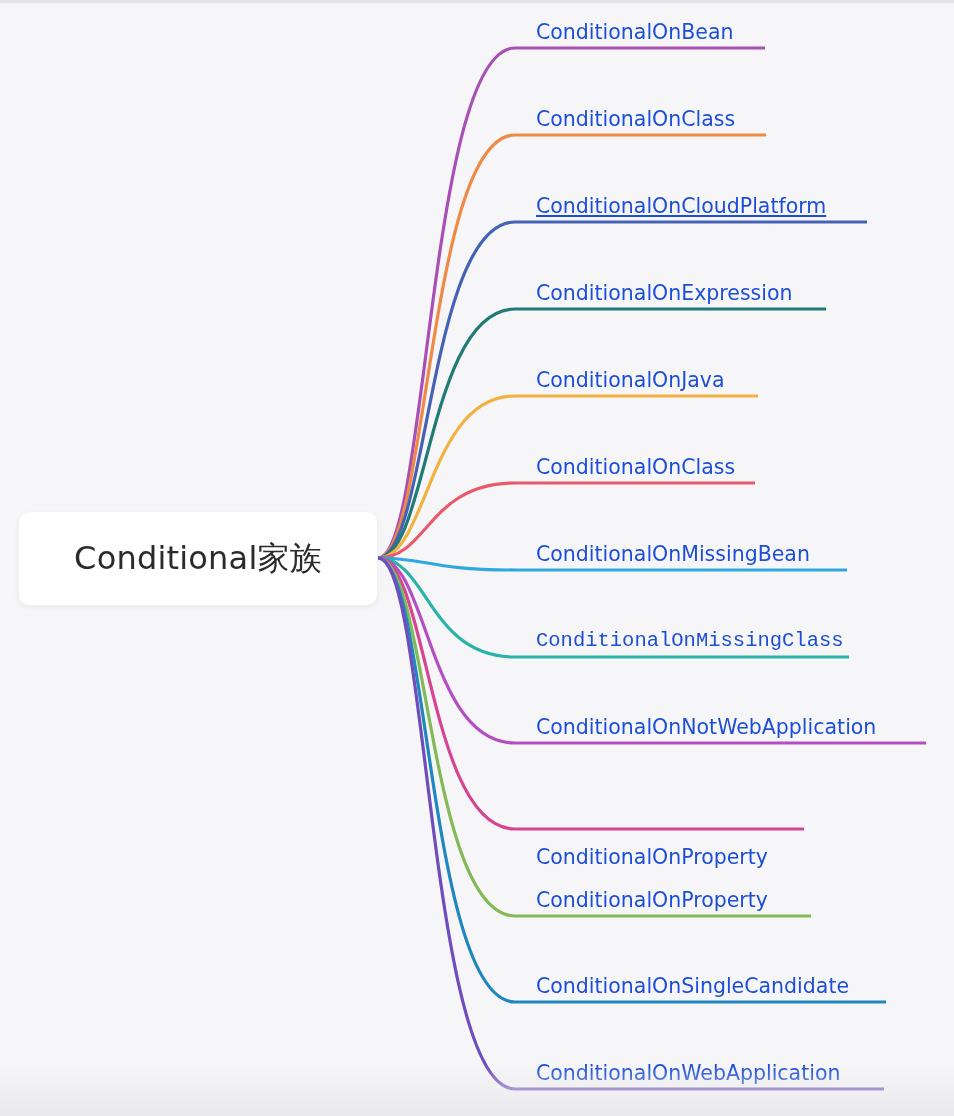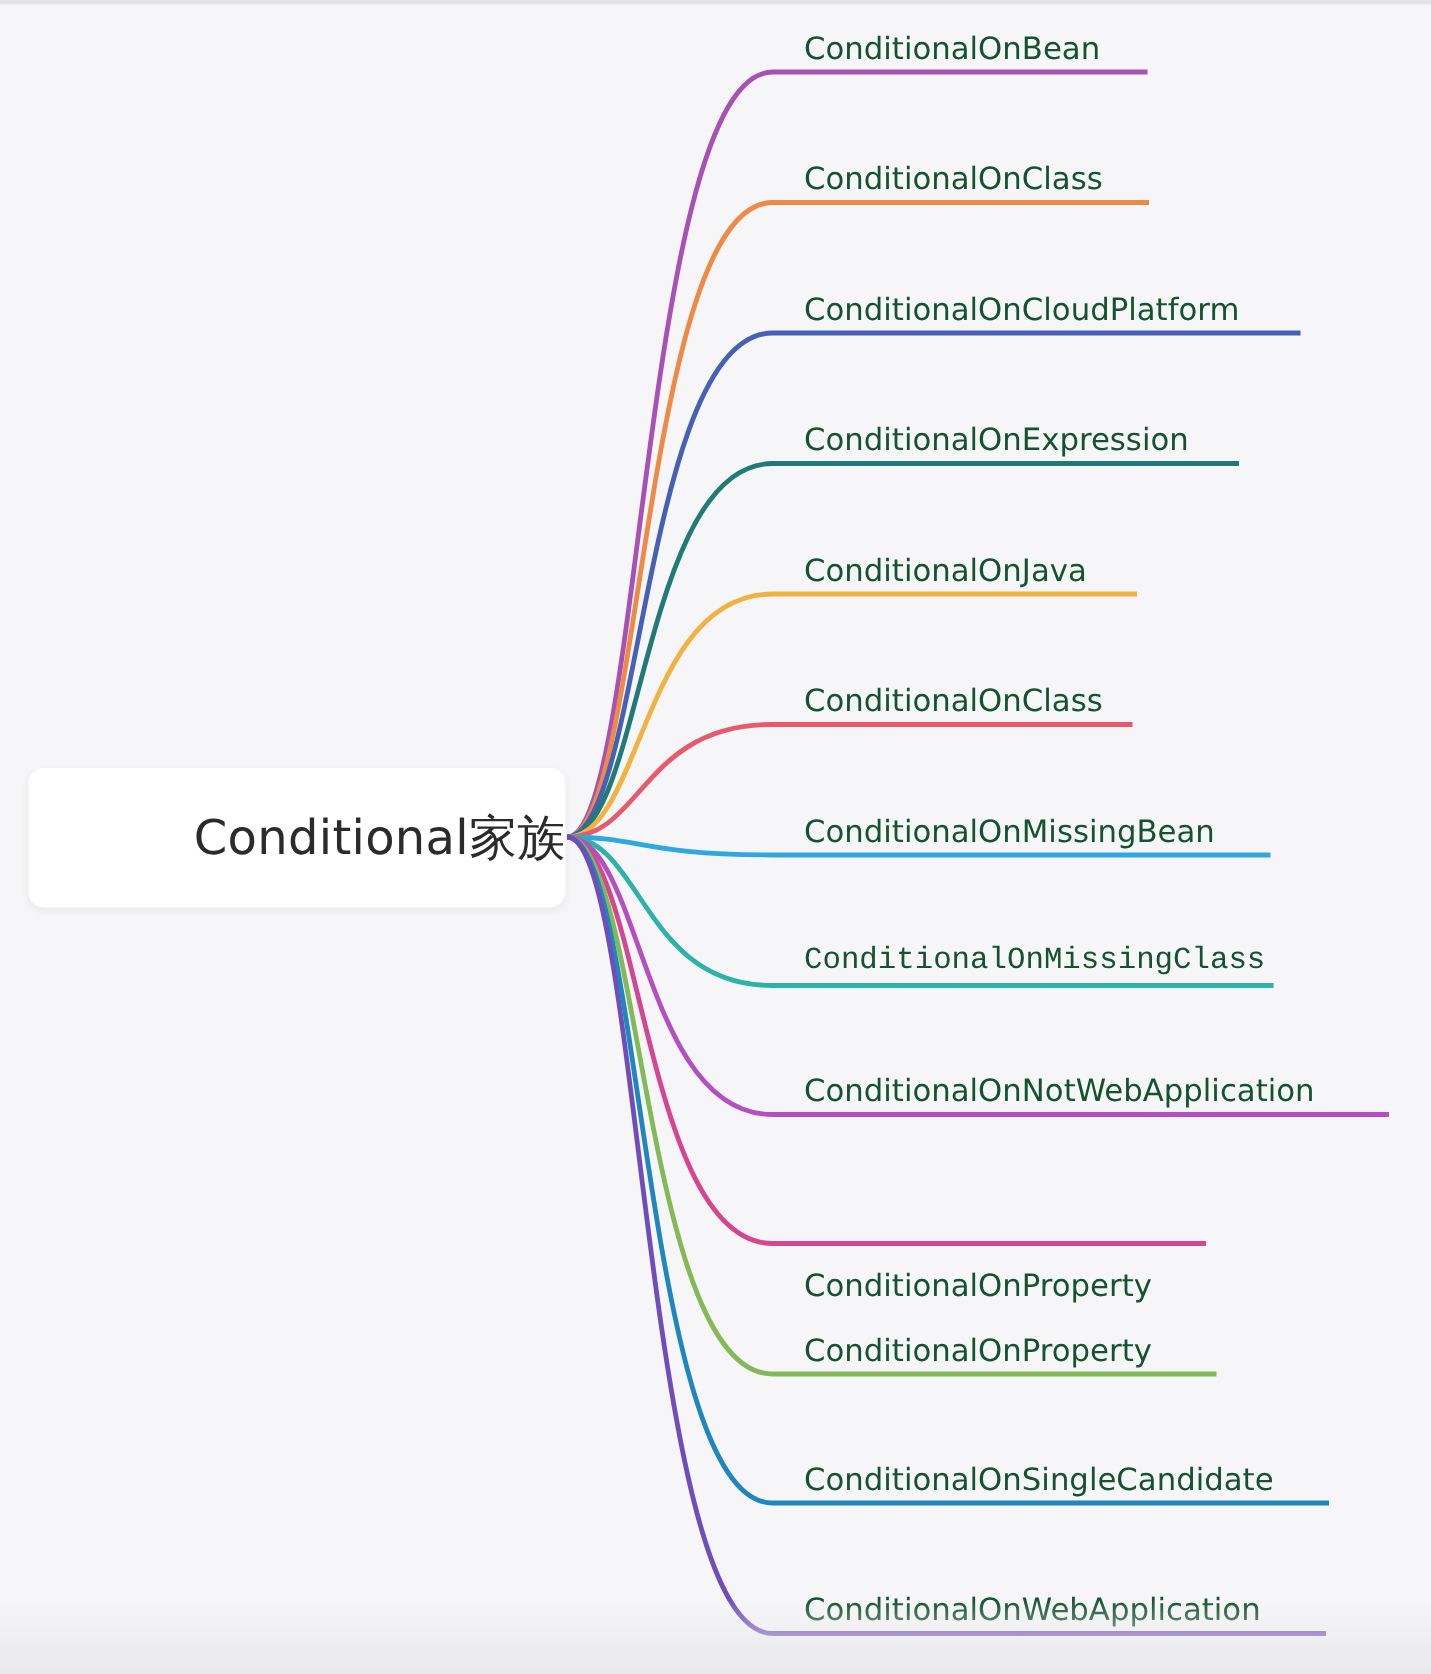--- a/index.html
+++ b/index.html
@@ -15,30 +15,30 @@
     }
     .bottom-fade {
       position: absolute; left: 0; bottom: 0; width: 954px; height: 50px;
       background: linear-gradient(to bottom, rgba(246,246,248,0), #e9e9eb);
     }
     svg.links { position: absolute; left: 0; top: 0; }
     .root-node {
       position: absolute; left: 19px; top: 512px; width: 358px; height: 93px;
       background: #ffffff; border-radius: 10px;
       box-shadow: 0 2px 6px rgba(0,0,0,0.06);
-      display: flex; align-items: center; justify-content: flex-end;
+      display: flex; align-items: center; justify-content: center;
     }
     .root-label {
       font-family: "DejaVu Sans", sans-serif;
       font-size: 32px; color: #2b2b2b; letter-spacing: 0.2px;
     }
     .child-label {
       position: absolute; left: 536px;
       font-family: "DejaVu Sans", sans-serif;
-      font-size: 20.5px; color: #14532d; white-space: nowrap;
+      font-size: 20.5px; color: #1d4ed8; white-space: nowrap;
       line-height: 24px;
     }
   </style>
 </head>
 <body>
 
 <div class="top-edge"></div>
 
 <svg class="links" width="954" height="1116">
     <path d="M 378 558 C 428 558, 428 48, 515 48 L 765 48" fill="none" stroke="#a950b6" stroke-width="3.2" stroke-linecap="butt"></path>
@@ -56,21 +56,21 @@
     <path d="M 378 558 C 428 558, 428 1089, 515 1089 L 884 1089" fill="none" stroke="#6f4dbb" stroke-width="3.2" stroke-linecap="butt"></path>
   </svg>
 
 <div class="root-node">
   <span class="root-label">Conditional家族</span>
 </div>
 
 <div id="children">
   <div class="child-label" style="top: 20px;">ConditionalOnBean</div>
   <div class="child-label" style="top: 107px;">ConditionalOnClass</div>
-  <div class="child-label" style="top: 194px;">ConditionalOnCloudPlatform</div>
+  <div class="child-label" style="top: 194px; text-decoration: underline;">ConditionalOnCloudPlatform</div>
   <div class="child-label" style="top: 281px;">ConditionalOnExpression</div>
   <div class="child-label" style="top: 368px;">ConditionalOnJava</div>
   <div class="child-label" style="top: 455px;">ConditionalOnClass</div>
   <div class="child-label" style="top: 542px;">ConditionalOnMissingBean</div>
   <div class="child-label" style="top: 629px; font-family: Liberation Mono, monospace;">ConditionalOnMissingClass</div>
   <div class="child-label" style="top: 715px;">ConditionalOnNotWebApplication</div>
   <div class="child-label" style="top: 801px; margin-top: 44px;">ConditionalOnProperty</div>
   <div class="child-label" style="top: 888px;">ConditionalOnProperty</div>
   <div class="child-label" style="top: 974px;">ConditionalOnSingleCandidate</div>
   <div class="child-label" style="top: 1061px;">ConditionalOnWebApplication</div>

